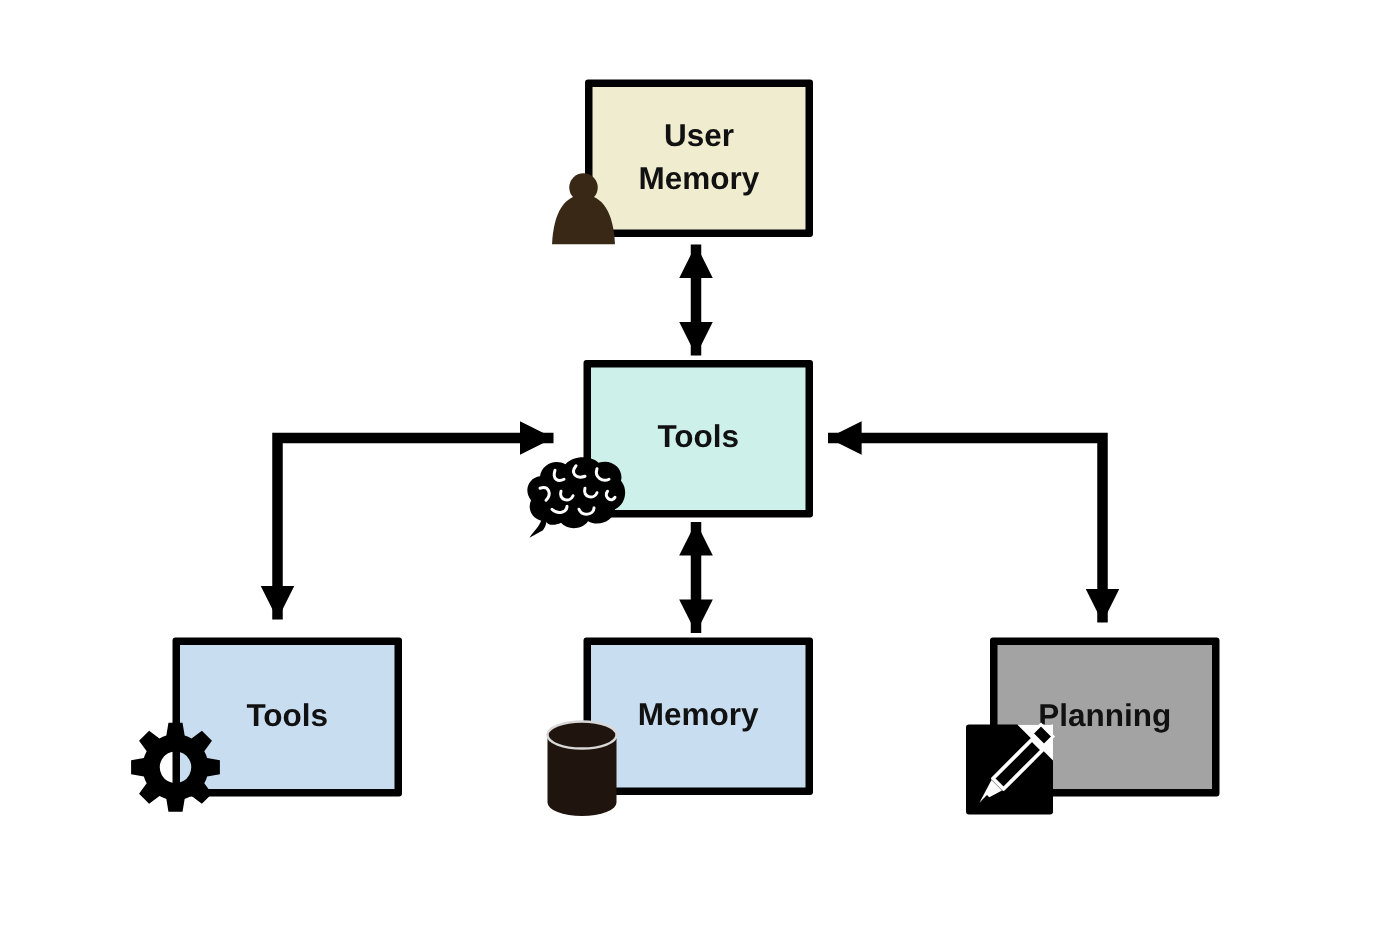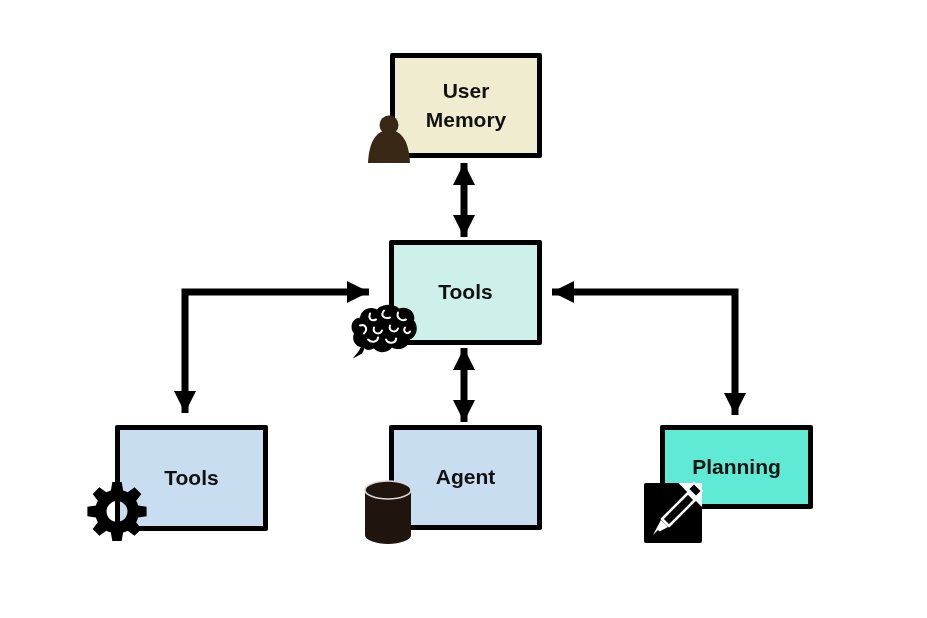--- a/index.html
+++ b/index.html
@@ -20,21 +20,21 @@
     font-weight:700;
     font-size:21px;
     line-height:1.35;
     color:#111111;
     padding:0 18px;
   }
   .node-user-request{left:390px;top:53px;width:152px;height:105px;background:#f0ecd0;}
   .node-agent{left:389px;top:240px;width:153px;height:105px;background:#cdf0ea;}
   .node-tools{left:115px;top:425px;width:153px;height:106px;background:#c9ddf1;}
   .node-memory{left:389px;top:425px;width:153px;height:105px;background:#c9ddf1;}
-  .node-planning{left:660px;top:425px;width:153px;height:84px;background:#5eead4;}
+  .node-planning{left:660px;top:425px;width:153px;height:106px;background:#a3a3a3;}
   .edges{position:absolute;left:0;top:0;width:927px;height:618px;pointer-events:none;}
   .icon{position:absolute;pointer-events:none;}
   .icon-person{left:363px;top:115px;width:52px;height:48px;}
   .icon-brain{left:350px;top:303px;width:68px;height:57px;}
   .icon-gear{left:85px;top:478px;width:64px;height:67px;}
   .icon-db{left:363px;top:479px;width:50px;height:67px;}
   .icon-doc{left:642px;top:477px;width:64px;height:70px;}
 </style>
 </head>
 <body>
@@ -56,21 +56,21 @@
   <div class="node node-user-request">
     <span>User Memory</span>
   </div>
   <div class="node node-agent">
     <span>Tools</span>
   </div>
   <div class="node node-tools">
     <span>Tools</span>
   </div>
   <div class="node node-memory">
-    <span>Agent</span>
+    <span>Memory</span>
   </div>
   <div class="node node-planning">
     <span>Planning</span>
   </div>
 
   <svg class="icon icon-person" viewBox="0 0 52 48" xmlns="http://www.w3.org/2000/svg">
     <circle cx="26" cy="10" r="9.5" fill="#3a2817"></circle>
     <path d="M26 15 C 13 15 6 27 5 48 L 47 48 C 46 27 39 15 26 15 Z" fill="#3a2817"></path>
   </svg>
 

